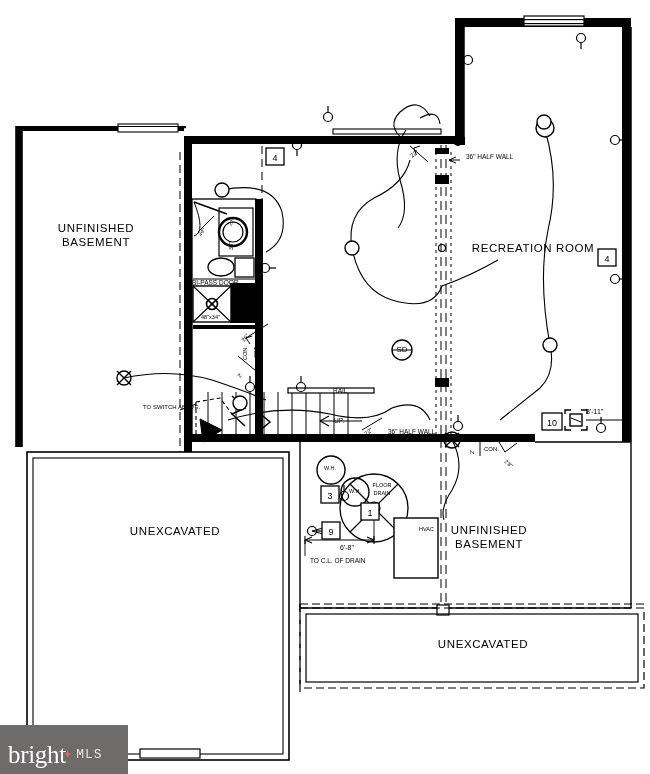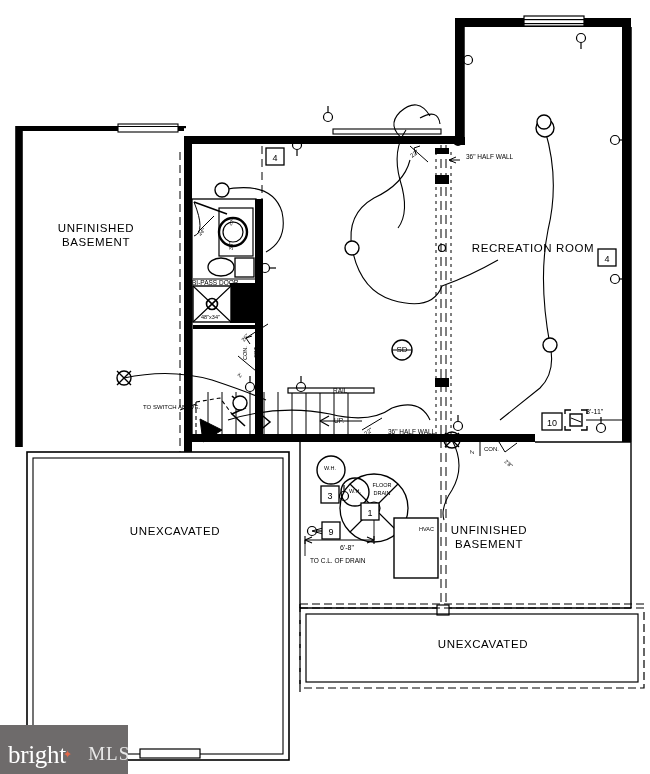--- a/index.html
+++ b/index.html
@@ -4,21 +4,21 @@
 <style>
   html,body{margin:0;padding:0;background:#ffffff;}
   body{width:650px;height:774px;position:relative;overflow:hidden;
        font-family:"Liberation Sans",sans-serif;color:#000;}
   #plan{position:absolute;left:0;top:0;width:650px;height:774px;}
   .wm{position:absolute;left:0;top:725px;width:128px;height:58px;
       background:#6e6b6b;display:flex;align-items:center;justify-content:flex-start;
       padding-left:8px;box-sizing:border-box;}
   .wm .b{font-family:"Liberation Serif",serif;font-size:25px;color:#fff;letter-spacing:-.3px;line-height:1;}
   .wm .star{color:#e4694a;font-size:11px;vertical-align:super;margin-left:-3px;}
-  .wm .mls{font-family:Liberation Serif, serif;font-size:19px;color:#e8e8e8;margin-left:16px;letter-spacing:1px;}
+  .wm .mls{font-family:Liberation Mono, monospace;font-size:13px;color:#e8e8e8;margin-left:4px;letter-spacing:1px;}
   svg text{font-family:"Liberation Sans",sans-serif;fill:#000;}
 </style>
 </head>
 <body>
 
 <svg id="plan" viewBox="0 0 650 774">
 
   <g fill="none" stroke="#000" stroke-width="1.6">
 
     <path d="M16 126 L184 126 L184 131 L16 131 Z" fill="#000" stroke="none"></path>

